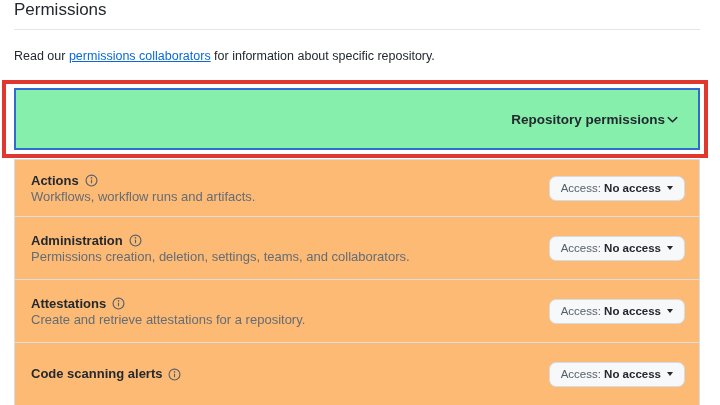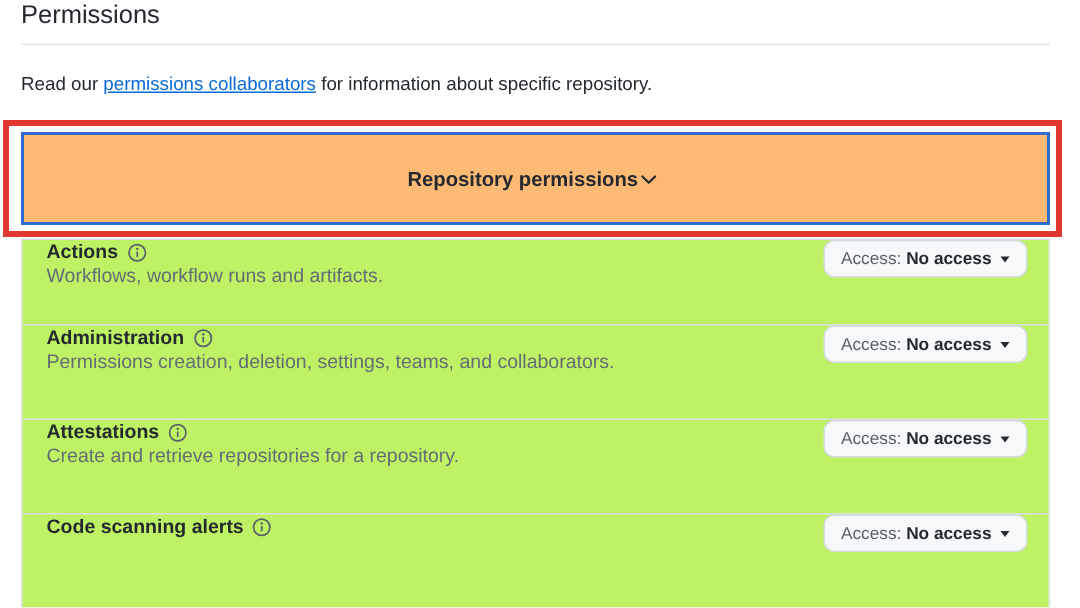--- a/index.html
+++ b/index.html
@@ -27,42 +27,42 @@
 
   
   .repo-box-wrap { position: relative; margin-top: 24px; }
   .red-annotation {
     position: absolute; top: -8px; bottom: -8px; left: -12px; right: -8px;
     border: 4px solid var(--annotation-red, #e0382e);
     pointer-events: none;
   }
   .repo-header {
     border: 2px solid var(--focus-blue, #2f6bd0);
-    background: #fdba74;
+    background: #86efac;
     height: 62px;
-    display: flex; align-items: center; justify-content: center;
+    display: flex; align-items: center; justify-content: flex-end;
     padding: 0 18px 0 16px;
     cursor: pointer;
   }
   .repo-title { font-size: 13.5px; font-weight: 700; line-height: 17px; }
   .repo-desc { font-size: 11.5px; line-height: 15px; color: var(--text-secondary, #646c76); margin-top: 3px; }
   .chevron { display: flex; align-items: center; }
 
   
   .perm-list {
     margin-top: 9px;
     border: 1px solid var(--border, #d9dee3);
     border-bottom: none;
   }
   .perm-row {
     height: 63px;
-    display: flex; justify-content: space-between;
+    display: flex; align-items: center; justify-content: space-between;
     padding: 0 14px 0 16px;
     border-top: 1px solid var(--border, #d9dee3);
-    background: #bef264;
+    background: #fdba74;
   }
   .perm-row:first-child { border-top: none; height: 56px; }
   .perm-title-line { display: flex; align-items: center; gap: 6px; }
   .perm-title { font-size: 13px; font-weight: 700; line-height: 16px; }
   .info-icon { display: inline-flex; align-items: center; cursor: pointer; }
   .perm-desc { font-size: 13px; line-height: 15px; color: var(--text-secondary, #646c76); margin-top: 0; }
 
   .access-btn {
     display: inline-flex; align-items: center; gap: 5px;
     height: 25px; padding: 0 11px;
@@ -151,21 +151,21 @@
         <div class="perm-title-line">
           <span class="perm-title">Attestations</span>
           <span class="info-icon">
             <svg width="13" height="13" viewBox="0 0 16 16">
                 <circle cx="8" cy="8" r="6.7" fill="none" stroke="#57606a" stroke-width="1.4"></circle>
                 <circle cx="8" cy="4.8" r="1" fill="#57606a"></circle>
                 <rect x="7.3" y="6.7" width="1.4" height="4.8" rx="0.7" fill="#57606a"></rect>
               </svg>
           </span>
         </div>
-        <div class="perm-desc">Create and retrieve repositories for a repository.</div>
+        <div class="perm-desc">Create and retrieve attestations for a repository.</div>
       </div>
       <button class="access-btn">
         <span><span class="access-label">Access:</span> <span class="access-value">No access</span></span>
         <span class="caret-down"></span>
       </button>
     </div>
 
     <div class="perm-row">
       <div>
         <div class="perm-title-line">

